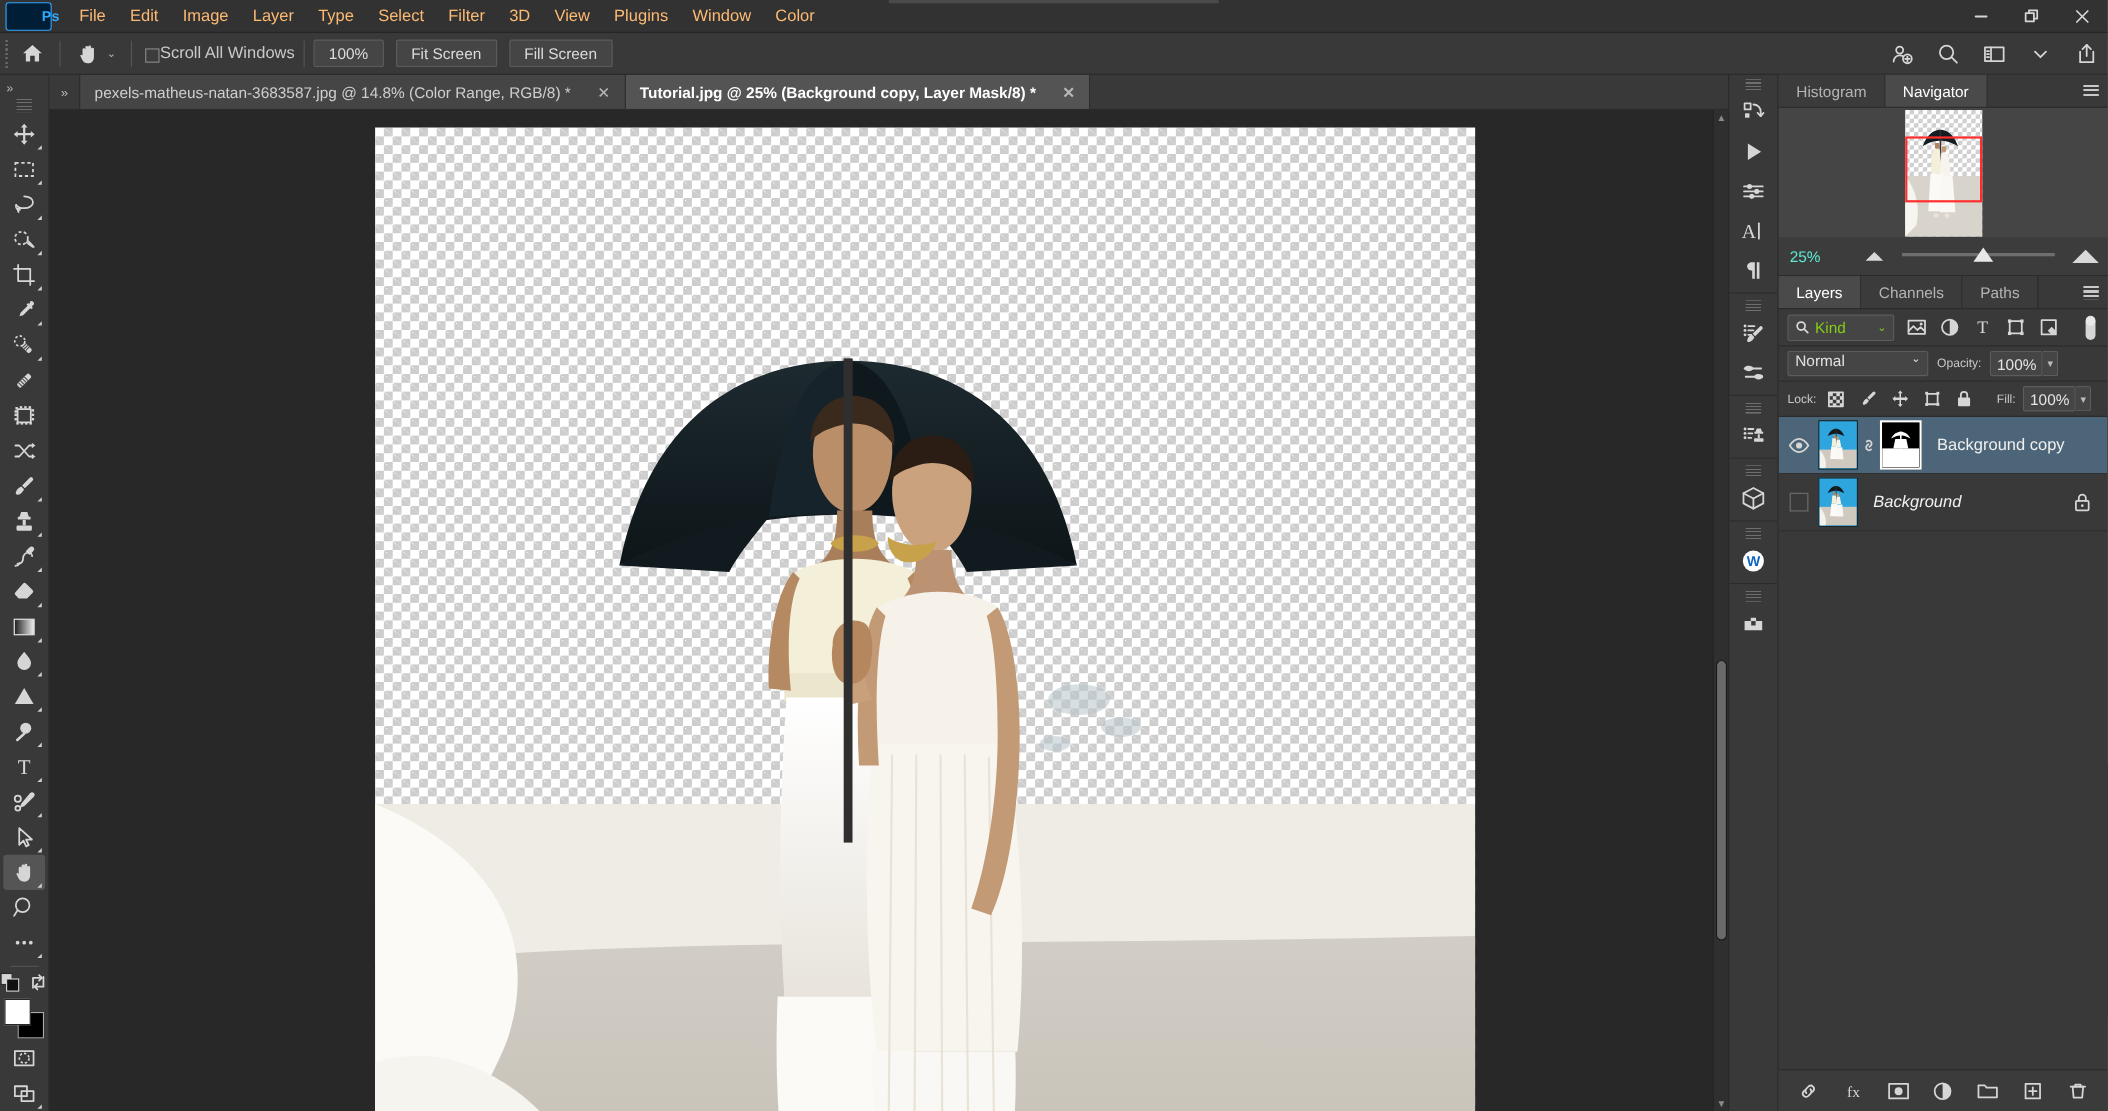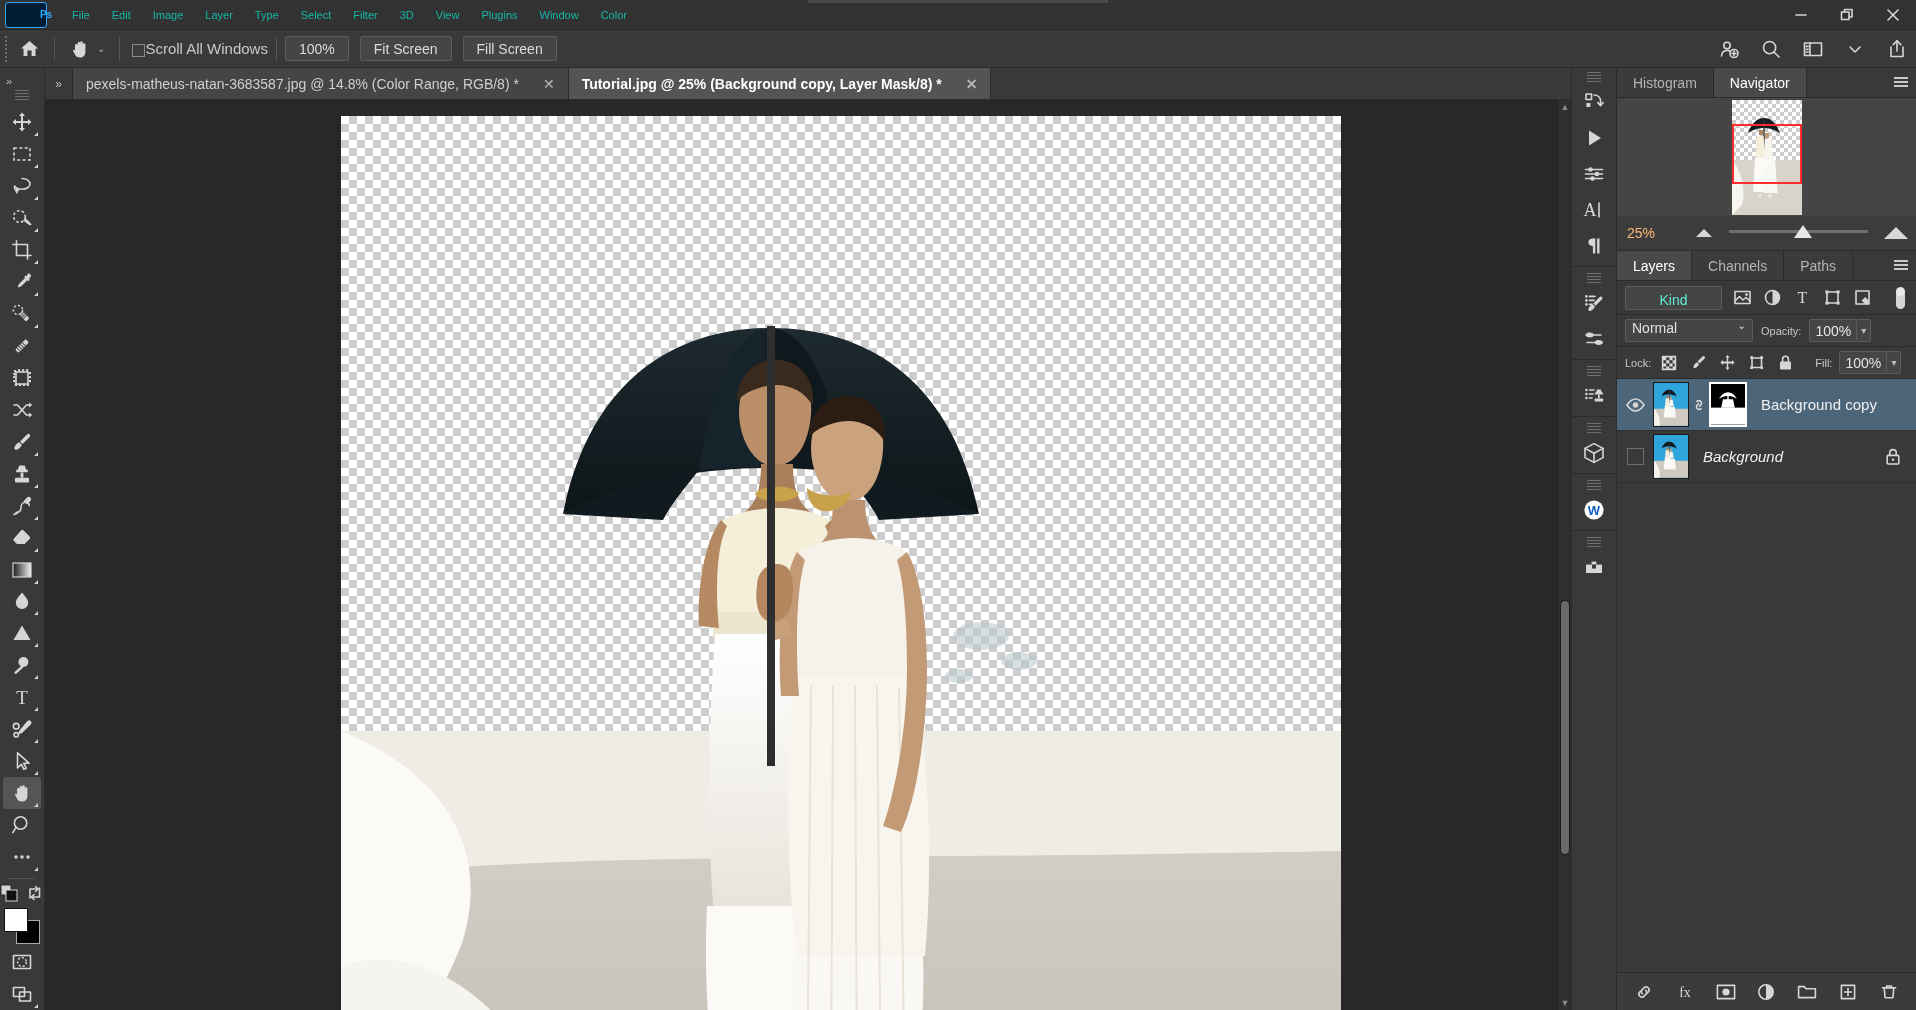--- a/index.html
+++ b/index.html
@@ -4,24 +4,24 @@
 <style>
   * { box-sizing: border-box; margin:0; padding:0; }
   html,body{ width:1916px; height:1010px; overflow:hidden; background:#323232;
     font-family:"Liberation Sans", sans-serif; color:#c9c9c9; font-size:15px; }
 
   
   .titlebar{ height:30px; background:#323232; display:flex; align-items:center;
     position:relative; border-bottom:1px solid #252525; }
   .ps-logo{ width:26px;height:26px;margin-left:5px;background:#001e36;
     border:1px solid #31a8ff; border-radius:3px; display:flex;align-items:center;
-    justify-content:center; color:#31a8ff; font-size:10px; font-weight:bold;
+    justify-content:center; color:#31a8ff; font-size:13px; font-weight:bold;
     font-family:"Liberation Sans", sans-serif;padding-left:40px; }
   .menubar{ display:flex; align-items:center; margin-left:14px; }
-  .menubar .mi{ padding:4px 11px; font-size:11px; color:#14b8a6; cursor:default; }
+  .menubar .mi{ padding:4px 11px; font-size:15px; color:#fdba74; cursor:default; }
   .wincontrols{ position:absolute; right:0; top:0; height:30px; display:flex; }
   .wincontrols .wc{ width:46px;height:30px; display:flex;align-items:center;
     justify-content:center; color:#d0d0d0; font-size:15px; }
   .titlebar .centernub{ position:absolute; left:50%; transform:translateX(-50%);
     top:0; width:300px; height:3px; background:#4a4a4a; }
 
   
   .optionsbar{ height:38px; background:#393939; display:flex; align-items:center;
     border-bottom:1px solid #2b2b2b; position:relative; }
   .grip{ width:12px; height:100%; display:flex;align-items:center;justify-content:center; }
@@ -116,38 +116,38 @@
     align-items:center; justify-content:center; }
   .navthumb{ width:70px; height:115px; position:relative;
     background-image:
       linear-gradient(45deg,#cdcdcd 25%,transparent 25%,transparent 75%,#cdcdcd 75%),
       linear-gradient(45deg,#cdcdcd 25%,transparent 25%,transparent 75%,#cdcdcd 75%);
     background-size:8px 8px; background-position:0 0,4px 4px; background-color:#fff; }
   .navrect{ position:absolute; left:0; top:24px; width:70px; height:60px;
     border:2px solid #ff2d2d; }
   .navzoom{ height:35px; background:#3c3c3c; display:flex; align-items:center;
     border-bottom:1px solid #2b2b2b; }
-  .navzoom .zval{ width:70px; padding-left:10px; font-size:14px; color:#fdba74; }
+  .navzoom .zval{ width:70px; padding-left:10px; font-size:14px; color:#5eead4; }
   .navzoom .small-mt{ width:0;height:0;border-left:8px solid transparent;
     border-right:8px solid transparent; border-bottom:8px solid #d8d8d8; }
   .navzoom .big-mt{ width:0;height:0;border-left:12px solid transparent;
     border-right:12px solid transparent; border-bottom:12px solid #d8d8d8; }
   .sliderwrap{ flex:1; position:relative; height:22px; margin:0 8px; }
   .sliderwrap .track{ position:absolute; left:0; right:0; top:8px; height:3px;
     background:#6e6e6e; }
   .sliderwrap .knob{ position:absolute; left:47%; top:3px; width:0;height:0;
     border-left:9px solid transparent; border-right:9px solid transparent;
     border-bottom:13px solid #e8e8e8; }
 
   .layerspanel{ flex:1; display:flex; flex-direction:column; background:#393939; }
   .filterrow{ height:34px; display:flex; align-items:center; gap:0;
     padding:0 8px; border-bottom:1px solid #2b2b2b; }
   .kindsel{ width:97px; height:24px; background:#454545; border:1px solid #5c5c5c;
     border-radius:2px; display:flex; align-items:center; gap:5px; padding:0 6px;
-    font-size:14px; color:#5eead4;flex-direction:column; }
+    font-size:14px; color:#84cc16; }
   .kindsel .kchev{ margin-left:auto; font-size:10px; }
   .ficons{ display:flex; align-items:center; gap:5px; margin-left:8px; }
   .ficon{ width:25px;height:24px;display:flex;align-items:center;justify-content:center; }
   .blendrow{ height:32px; display:flex; align-items:center; padding:0 8px; gap:8px;
     border-bottom:1px solid #2b2b2b; }
   .blendsel{ width:128px; height:23px; background:#454545; border:1px solid #5c5c5c;
     border-radius:2px; display:flex; align-items:flex-start; padding:0 6px; font-size:14px;
     color:#e0e0e0; }
   .blendsel .kchev{ margin-left:auto; font-size:10px; }
   .lbl{ font-size:11px; color:#c8c8c8; }

